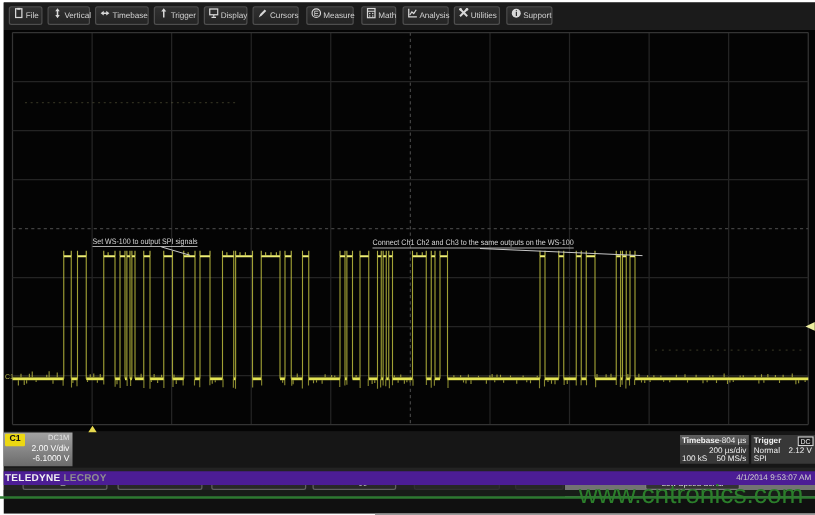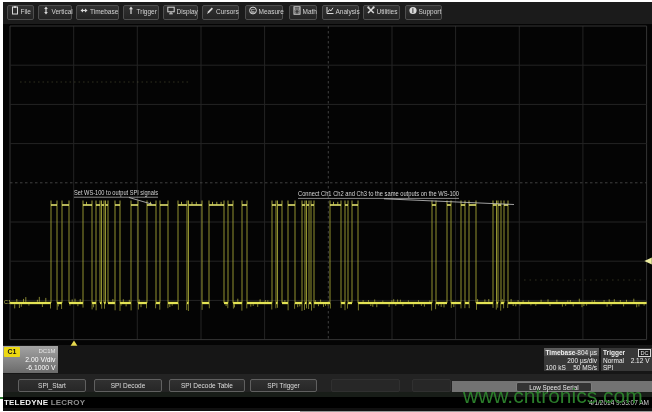--- a/index.html
+++ b/index.html
@@ -24,21 +24,21 @@
 #dcbadge{position:absolute;right:1px;top:0.5px;}
 
 #dlg{position:absolute;left:2.5px;top:373.5px;width:649.5px;height:24px;background:#232323;}
 .dbtn{position:absolute;top:379px;height:13px;background:linear-gradient(#313131,#272727);border:1px solid #606060;border-radius:2px;color:#dedede;font-size:6.5px;text-align:center;line-height:11px;}
 .dslot{position:absolute;top:379px;height:13px;background:#272727;border:1px solid #303030;border-radius:2px;}
 #rpanel{position:absolute;left:452px;top:380.5px;width:200px;height:17px;background:#737373;}
 #lss{position:absolute;left:516px;top:381.5px;width:76px;height:10.5px;background:#333;border:1px solid #7d7d7d;border-radius:2px;color:#eaeaea;font-size:6.3px;text-align:center;line-height:9px;}
 #greenline{position:absolute;left:0px;top:396.8px;width:652px;height:2.6px;background:#2c7a30;}
 #gtint{position:absolute;left:2.5px;top:391.5px;width:649.5px;height:5.3px;background:#181d18;}
 
-#status{position:absolute;left:2.5px;top:397px;width:649.5px;height:10.6px;background:#000000;}
+#status{position:absolute;left:2.5px;top:377px;width:649.5px;height:10.6px;background:#4c1d95;}
 #tl{position:absolute;left:1.5px;top:0.8px;font-size:8px;font-weight:bold;color:#f2f2f2;letter-spacing:0.2px;white-space:nowrap;}
 #tl span{color:#8e8e8e;}
 #date{position:absolute;right:3px;top:2px;font-size:6.5px;color:#d0d0d0;white-space:nowrap;}
 #wm{position:absolute;left:463px;top:384px;font-size:21px;color:#2b7e2b;white-space:nowrap;letter-spacing:0;}
 #botedge{position:absolute;left:0;top:410.5px;width:652px;height:1.5px;background:#fff;}
 #botedge2{position:absolute;left:300px;top:410.5px;width:352px;height:1.5px;background:#9a9a9a;}
 svg#ov{position:absolute;left:0;top:0;}
 </style></head><body>
 <div id="wrap">
 <div id="scope"></div>

